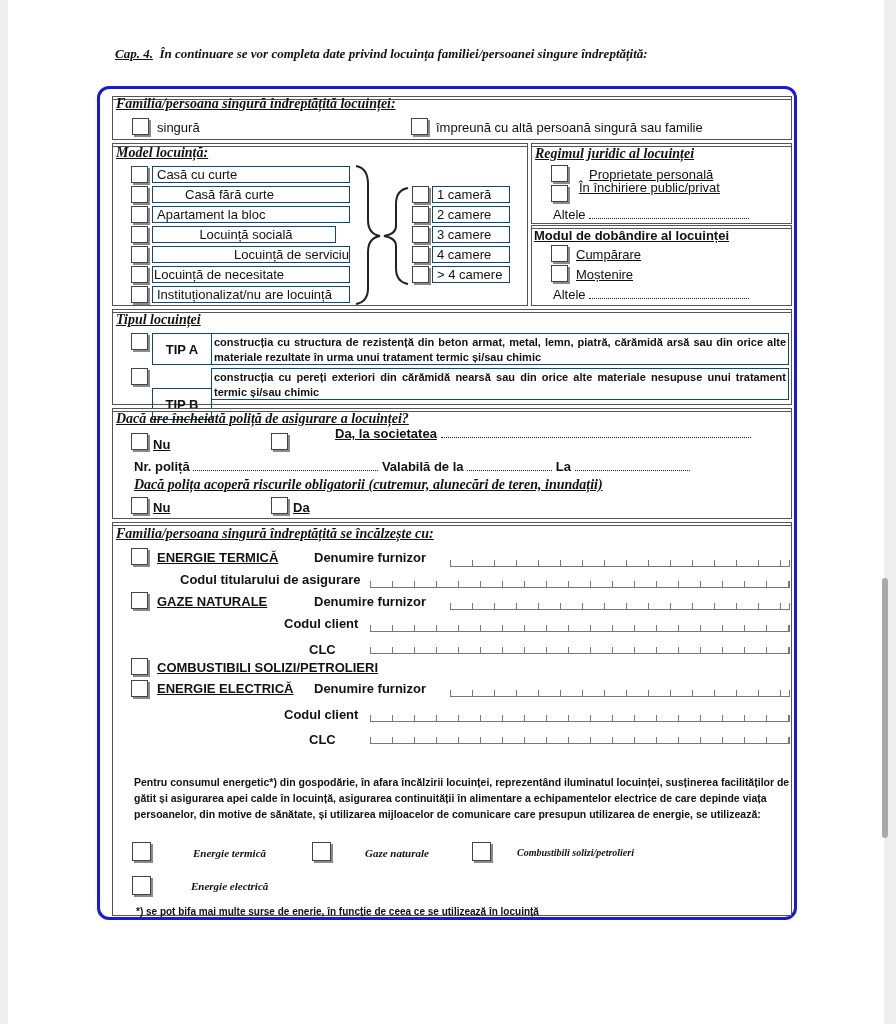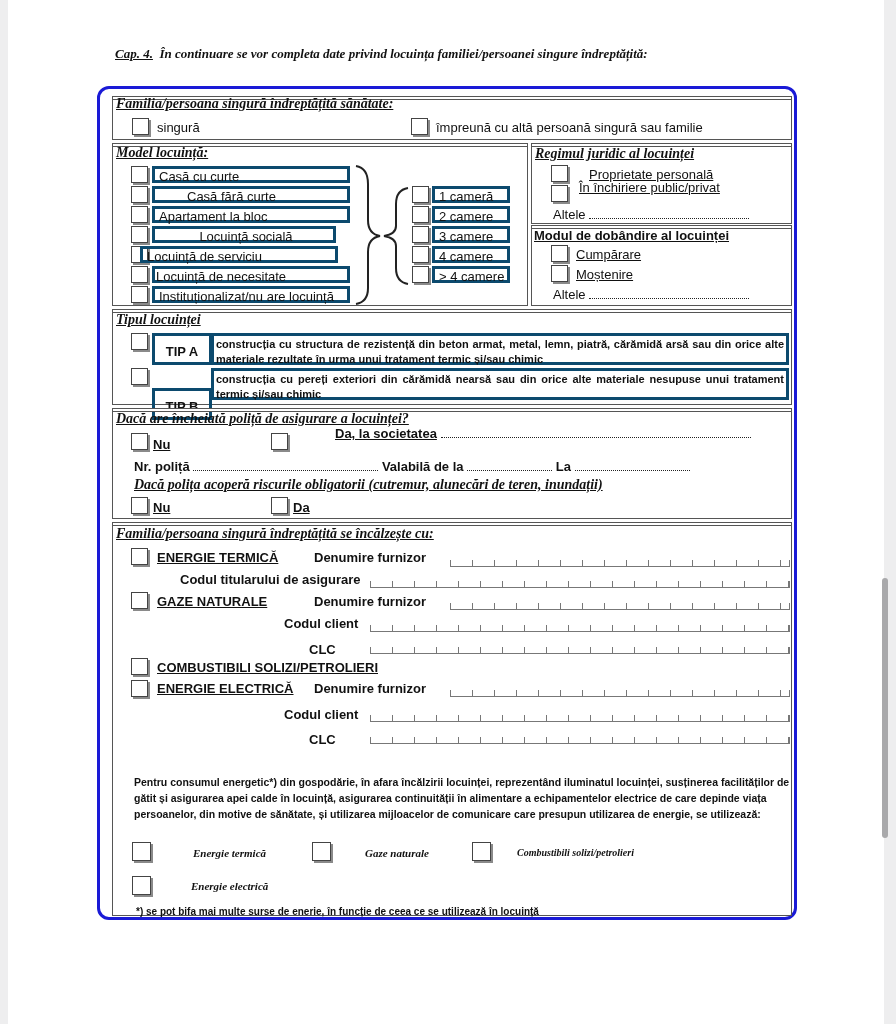--- a/index.html
+++ b/index.html
@@ -15,21 +15,21 @@
   .outer { left:97px; top:86px; width:700px; height:834px; border:3px solid #1a1ad6; border-radius:12px; box-sizing:border-box; }
 
   .sec { position:absolute; border:1px solid #555; box-sizing:border-box; box-shadow: inset 0 2px 0 #fff, inset 0 3px 0 #555; }
 
   .sec-title { position:absolute; font-family:"Liberation Serif", serif; font-style:italic; font-weight:bold;
                font-size:14px; text-decoration:underline; white-space:nowrap; }
 
   .cb { position:absolute; width:17px; height:17px; border:1px solid #444; background:#fff; box-sizing:border-box;
         box-shadow: 2px 2px 0 #8a8a8a; }
   .lbl { position:absolute; font-size:13px; white-space:nowrap; }
-  .boxed { position:absolute; border:3px solid #0c4a6e; box-sizing:border-box; font-size:13px; padding-left:4px; line-height:16px; white-space:nowrap; }
+  .boxed { position:absolute; border:1px solid #0c4a6e; box-sizing:border-box; font-size:13px; padding-left:4px; line-height:16px; white-space:nowrap; }
   .b { font-weight:bold; }
   .dotted { display:inline-block; border-bottom:1px dotted #222; vertical-align:baseline; }
 
   .combs { position:absolute; height:12px; border-bottom:1px solid #777;
            background-image: repeating-linear-gradient(to right, #777 0, #777 1px, transparent 1px, transparent 22px); 
            background-size:22px 6px; background-repeat:repeat-x; background-position:0 100%; }
   .combs::after { content:""; position:absolute; right:0; bottom:0; width:1px; height:6px; background:#777; }
 
   .note { position:absolute; font-size:10.5px; font-weight:bold; line-height:16px; }
   .hand { font-family:"Liberation Serif", serif; font-style:italic; font-weight:bold; font-size:11px; position:absolute; white-space:nowrap; }
@@ -41,39 +41,39 @@
 <div class="scrollbar"></div>
 
 <div class="abs cap serif-it">
   <span class="u">Cap. 4.</span>&nbsp;
   <span>În continuare se vor completa date privind locuința familiei/persoanei singure îndreptățită:</span>
 </div>
 
 <div class="abs outer"></div>
 
 <div class="sec" style="left:112px;top:96px;width:680px;height:44px;"></div>
-<div class="sec-title" style="left:116px;top:96px;">Familia/persoana singură îndreptățită sănătate:</div>
+<div class="sec-title" style="left:116px;top:96px;">Familia/persoana singură îndreptățită locuinței:</div>
 <div class="cb" style="left:132px;top:118px;"></div>
 <div class="lbl" style="left:157px;top:120px;">singură</div>
 <div class="cb" style="left:411px;top:118px;"></div>
 <div class="lbl" style="left:436px;top:120px;">împreună cu altă persoană singură sau familie</div>
 
 <div class="sec" style="left:112px;top:143px;width:416px;height:163px;"></div>
 <div class="sec-title" style="left:116px;top:145px;">Model locuință:</div>
 
 <div class="cb" style="left:131px;top:166px;"></div>
 <div class="boxed" style="left:152px;top:166px;width:198px;height:17px;">Casă cu curte</div>
 <div class="cb" style="left:131px;top:186px;"></div>
 <div class="boxed" style="left:152px;top:186px;width:198px;height:17px;padding-left:32px;">Casă fără curte</div>
 <div class="cb" style="left:131px;top:206px;"></div>
 <div class="boxed" style="left:152px;top:206px;width:198px;height:17px;">Apartament la bloc</div>
 <div class="cb" style="left:131px;top:226px;"></div>
 <div class="boxed" style="left:152px;top:226px;width:184px;height:17px;text-align:center;">Locuință socială</div>
 <div class="cb" style="left:131px;top:246px;"></div>
-<div class="boxed" style="left:140px;top:246px;width:198px;height:17px;">Locuință de serviciu</div>
+<div class="boxed" style="left:152px;top:246px;width:198px;height:17px;text-align:right;">Locuință de serviciu</div>
 <div class="cb" style="left:131px;top:266px;"></div>
 <div class="boxed" style="left:152px;top:266px;width:198px;height:17px;padding-left:1px;">Locuință de necesitate</div>
 <div class="cb" style="left:131px;top:286px;"></div>
 <div class="boxed" style="left:152px;top:286px;width:198px;height:17px;">Instituționalizat/nu are locuință</div>
 
 <svg class="abs" style="left:352px;top:164px;" width="60" height="142">
   <path d="M4 2 Q16 4 16 20 L16 56 Q16 70 28 72 Q16 74 16 88 L16 124 Q16 138 4 140" fill="none" stroke="#222" stroke-width="2"></path>
   <path d="M56 24 Q44 26 44 40 L44 62 Q44 70 32 72 Q44 74 44 82 L44 104 Q44 118 56 120" fill="none" stroke="#222" stroke-width="2"></path>
 </svg>
 

